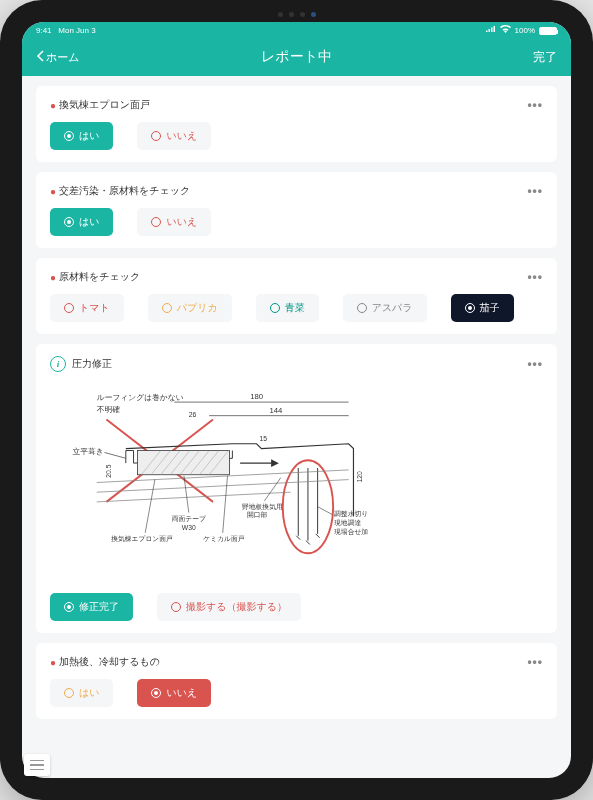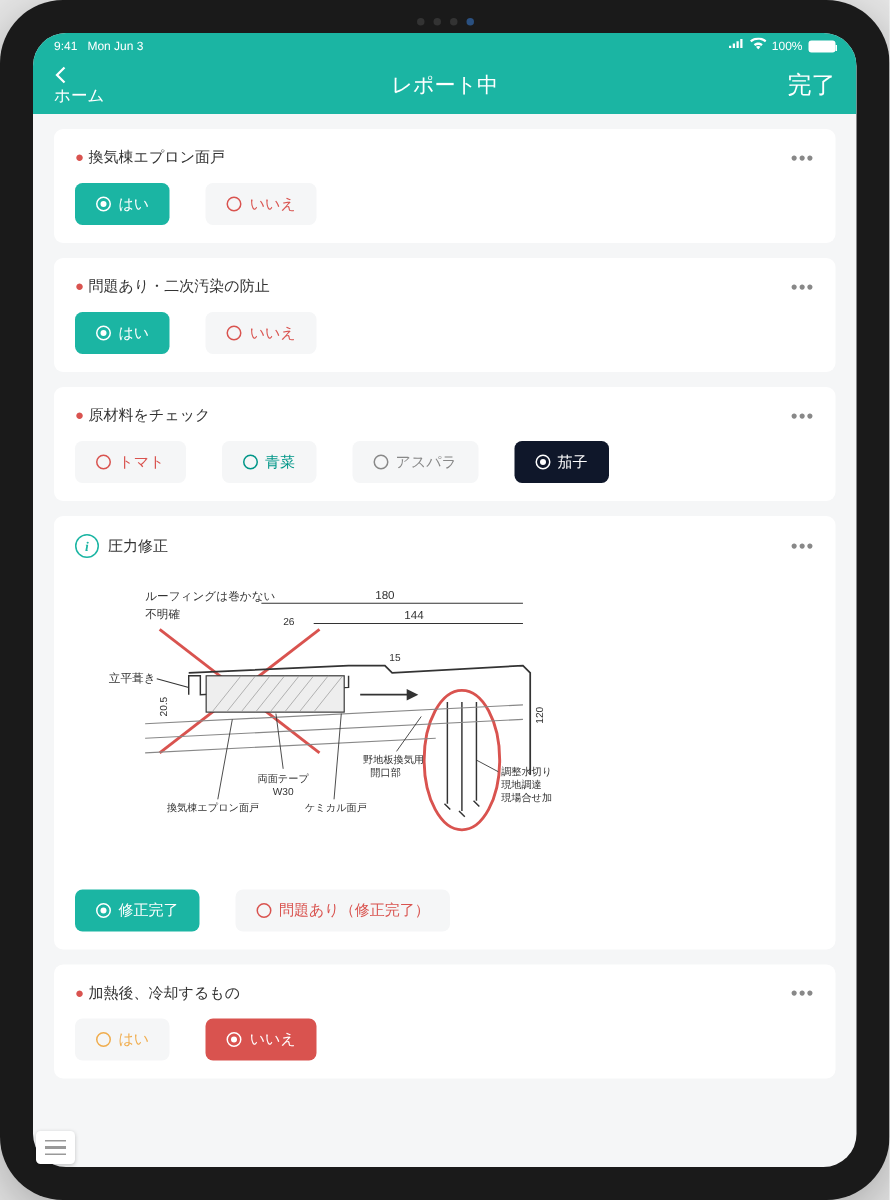--- a/index.html
+++ b/index.html
@@ -40,24 +40,24 @@
     .battery { width: 18px; height: 8px; border: 1px solid #fff; border-radius: 2px; position: relative; background: #fff; }
     .battery::after { content: ''; position: absolute; right: -2px; top: 2px; width: 1px; height: 4px; background: #fff; }
     
     .nav-bar {
       background: #1bb5a3;
       height: 38px;
       display: flex; justify-content: space-between; align-items: center;
       padding: 0 14px;
       color: #fff;
     }
-    .nav-back { display: flex; font-size: 11px; cursor: pointer; flex-direction: column; }
+    .nav-back { display: flex; font-size: 11px; cursor: pointer; }
     .nav-back svg { margin-right: 2px; }
     .nav-title { font-size: 14px; font-weight: 400; position: absolute; left: 50%; transform: translateX(-50%); }
-    .nav-done { font-size: 16px; cursor: pointer; }
+    .nav-done { font-size: 12px; cursor: pointer; }
     
     .content {
       flex: 1; overflow-y: auto;
       padding: 10px 14px;
     }
     
     .card {
       background: #fff;
       border-radius: 6px;
       padding: 12px 14px;
@@ -192,21 +192,21 @@
             <span class="radio"></span>
             <span>いいえ</span>
           </div>
         </div>
       </div>
 
       <div class="card">
         <div class="card-header">
           <div class="card-title">
             <span class="required-dot">●</span>
-            <span>問題あり・二次汚染の防止</span>
+            <span>交差汚染・原材料をチェック</span>
           </div>
           <div class="more-icon">•••</div>
         </div>
         <div class="btn-row">
           <div class="btn teal selected">
             <span class="radio"></span>
             <span>はい</span>
           </div>
           <div class="btn no-unselected">
             <span class="radio"></span>
@@ -220,20 +220,24 @@
           <div class="card-title">
             <span class="required-dot">●</span>
             <span>原材料をチェック</span>
           </div>
           <div class="more-icon">•••</div>
         </div>
         <div class="btn-row">
           <div class="btn chip-tomato">
             <span class="radio"></span>
             <span>トマト</span>
+          </div>
+          <div class="btn chip-paprika">
+            <span class="radio"></span>
+            <span>パプリカ</span>
           </div>
           <div class="btn chip-greens">
             <span class="radio"></span>
             <span>青菜</span>
           </div>
           <div class="btn chip-aspara">
             <span class="radio"></span>
             <span>アスパラ</span>
           </div>
           <div class="btn navy selected">
@@ -322,21 +326,21 @@
             <line x1="283" y1="128" x2="268" y2="120" stroke="#333" stroke-width="0.6"></line>
           </svg>
         </div>
         <div class="btn-row" style="margin-top:10px;">
           <div class="btn teal selected">
             <span class="radio"></span>
             <span>修正完了</span>
           </div>
           <div class="btn problem-unselected">
             <span class="radio"></span>
-            <span>問題あり（修正完了）</span>
+            <span>撮影する（撮影する）</span>
           </div>
         </div>
       </div>
 
       <div class="card">
         <div class="card-header">
           <div class="card-title">
             <span class="required-dot">●</span>
             <span>加熱後、冷却するもの</span>
           </div>

